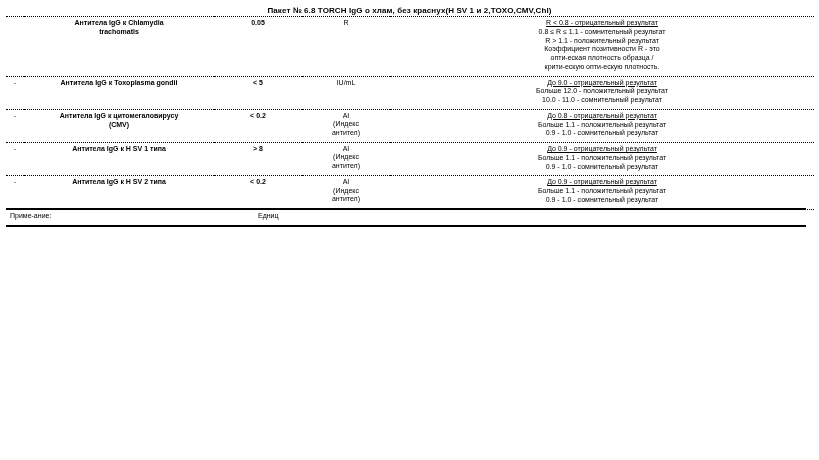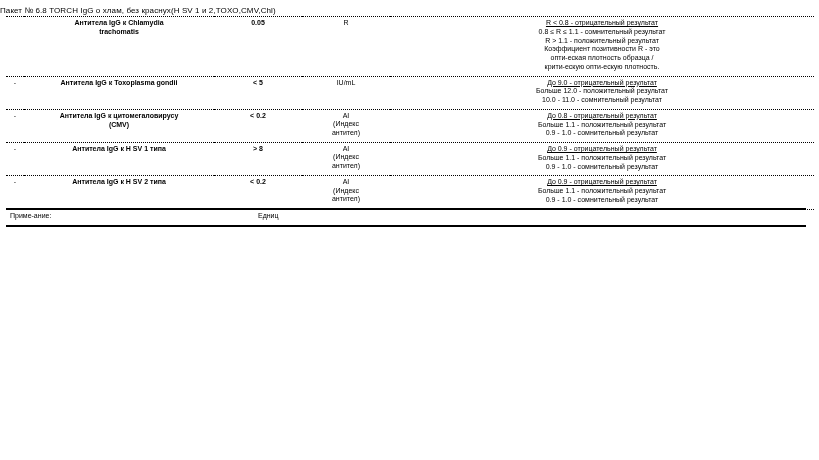--- a/index.html
+++ b/index.html
@@ -17,23 +17,23 @@
   .page {
     position: relative;
     width: 819px;
     height: 460px;
   }
   .doc-title {
     position: absolute;
     left: 0;
     top: 6px;
     width: 819px;
-    text-align: left;
+    text-align: center;
     font-size: 8px;
-    font-weight: normal;
+    font-weight: bold;
     letter-spacing: 0.1px;
   }
   .table-wrap {
     position: absolute;
     left: 6px;
     top: 16px;
     width: 800px;
   }
   table.report {
     border-collapse: collapse;

